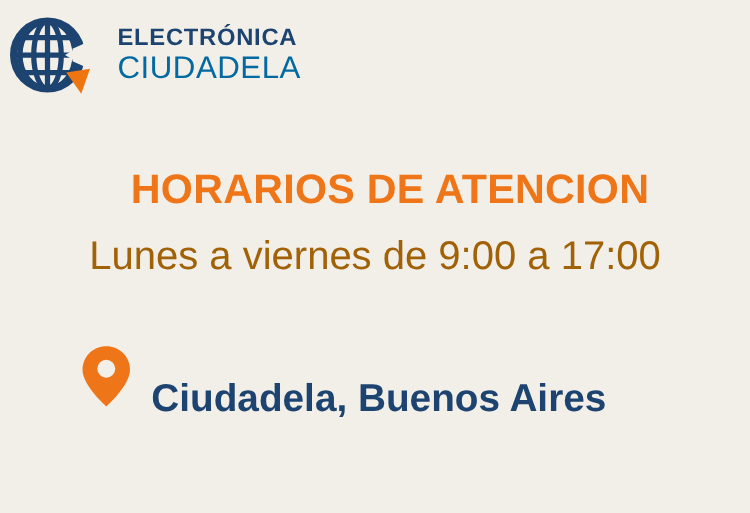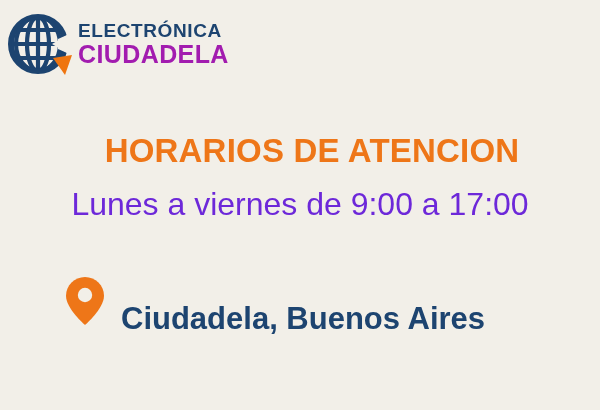--- a/index.html
+++ b/index.html
@@ -24,38 +24,38 @@
     align-items: center;
     height: 68px;
   }
   .logo-mark {
     width: 66px;
     height: 66px;
     flex: 0 0 66px;
     display: block;
   }
   .logo-words {
-    margin-left: 4px;
+    margin-left: 20px;
     display: flex;
     flex-direction: column;
     justify-content: center;
     line-height: 1.0;
   }
   .logo-line1 {
     font-size: 19px;
     font-weight: bold;
     letter-spacing: 0.6px;
     color: #1d4470;
     white-space: nowrap;
   }
   .logo-line2 {
     font-size: 25px;
-    font-weight: bold;
+    font-weight: normal;
     letter-spacing: 0.4px;
-    color: #a21caf;
+    color: #0369a1;
     white-space: nowrap;
     margin-top: 2px;
   }
 
   
   .heading {
     position: absolute;
     left: 0;
     right: 0;
     top: 132px;
@@ -67,21 +67,21 @@
     padding-left: 24px;
   }
   .subheading {
     position: absolute;
     left: 0;
     right: 0;
     top: 186px;
     text-align: center;
     font-size: 32px;
     font-weight: normal;
-    color: #6d28d9;
+    color: #a16207;
   }
 
   
   .location-row {
     position: absolute;
     left: 65px;
     top: 276px;
     display: flex;
     align-items: center;
     height: 50px;

